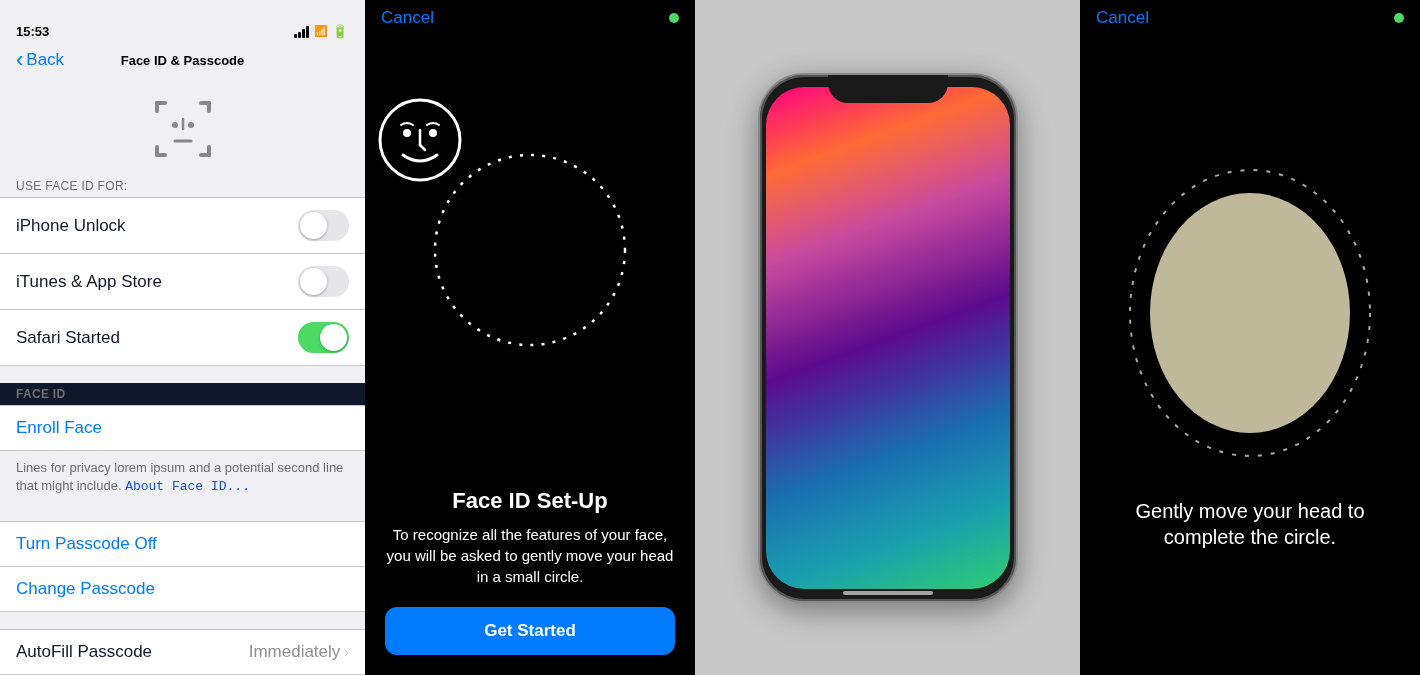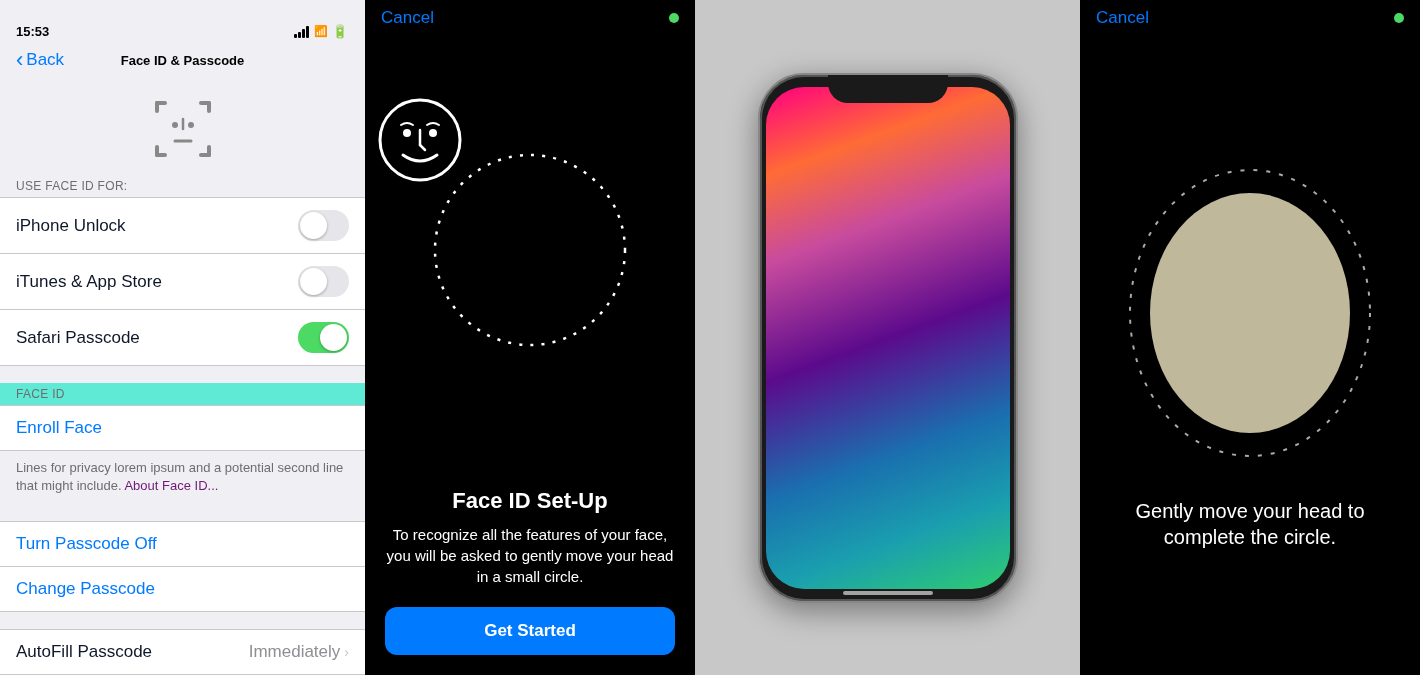--- a/index.html
+++ b/index.html
@@ -136,37 +136,37 @@
       transition: left 0.2s;
     }
     .toggle.off .toggle-knob { left: 2px; }
     .toggle.on .toggle-knob { left: 22px; }
 
     .spacer { height: 20px; background: #efeff4; }
 
     .settings-section-header-2 {
       padding: 4px 16px 4px;
       font-size: 12px;
-      font-weight: 400;
+      font-weight: 700;
       color: #6d6d72;
       text-transform: uppercase;
       letter-spacing: 0.3px;
-      background: #5eead4;
+      background: #0f172a;
     }
 
     .settings-list-blue .settings-row-label { color: #007aff; }
 
     .privacy-text {
       padding: 8px 16px;
       font-size: 13px;
       color: #6d6d72;
       background: #efeff4;
       line-height: 1.4;
     }
-    .privacy-text a { color: #701a75; text-decoration: none; }
+    .privacy-text a { color: #1d4ed8; text-decoration: none; font-family: Liberation Mono, monospace; }
 
     .settings-row-value {
       display: flex;
       align-items: center;
       color: #8e8e93;
       font-size: 17px;
     }
     .chevron {
       color: #c7c7cc;
       font-size: 14px;
@@ -479,21 +479,21 @@
         <div class="toggle-knob"></div>
       </div>
     </div>
     <div class="settings-row">
       <span class="settings-row-label">iTunes &amp; App Store</span>
       <div class="toggle off">
         <div class="toggle-knob"></div>
       </div>
     </div>
     <div class="settings-row">
-      <span class="settings-row-label">Safari Passcode</span>
+      <span class="settings-row-label">Safari Started</span>
       <div class="toggle on">
         <div class="toggle-knob"></div>
       </div>
     </div>
   </div>
 
   <div class="spacer"></div>
 
   <div class="settings-section-header-2">FACE ID</div>
 

